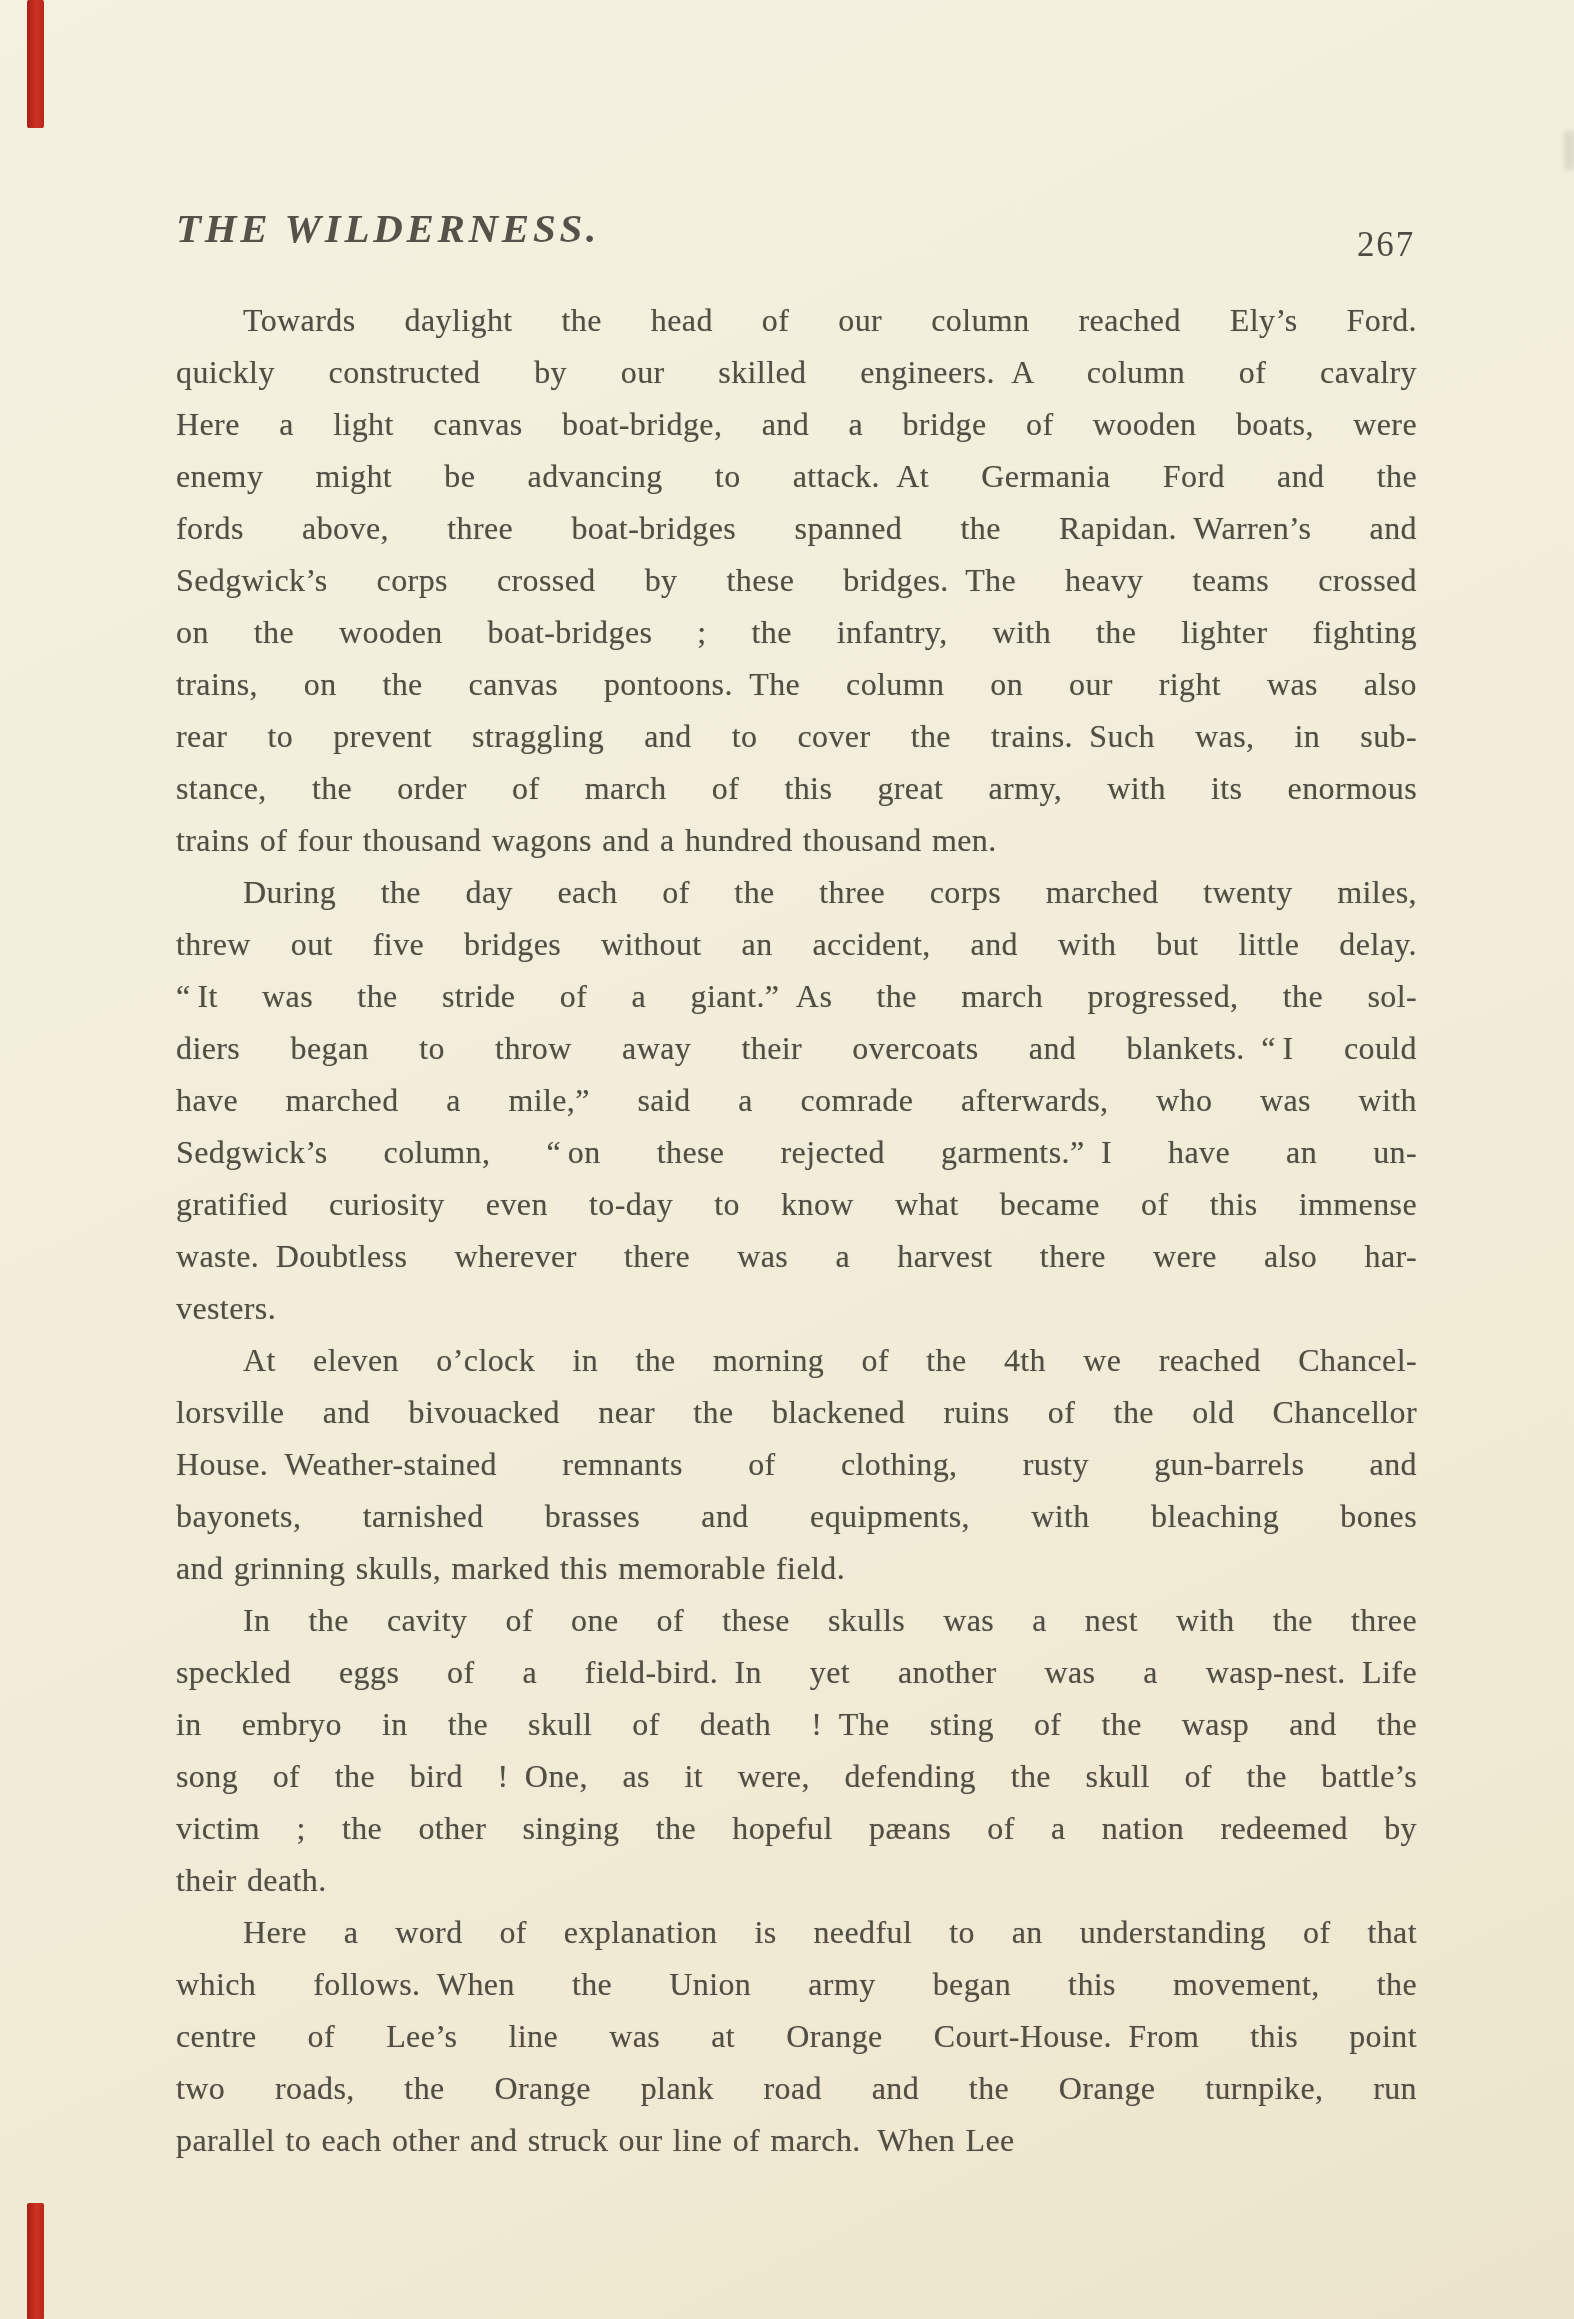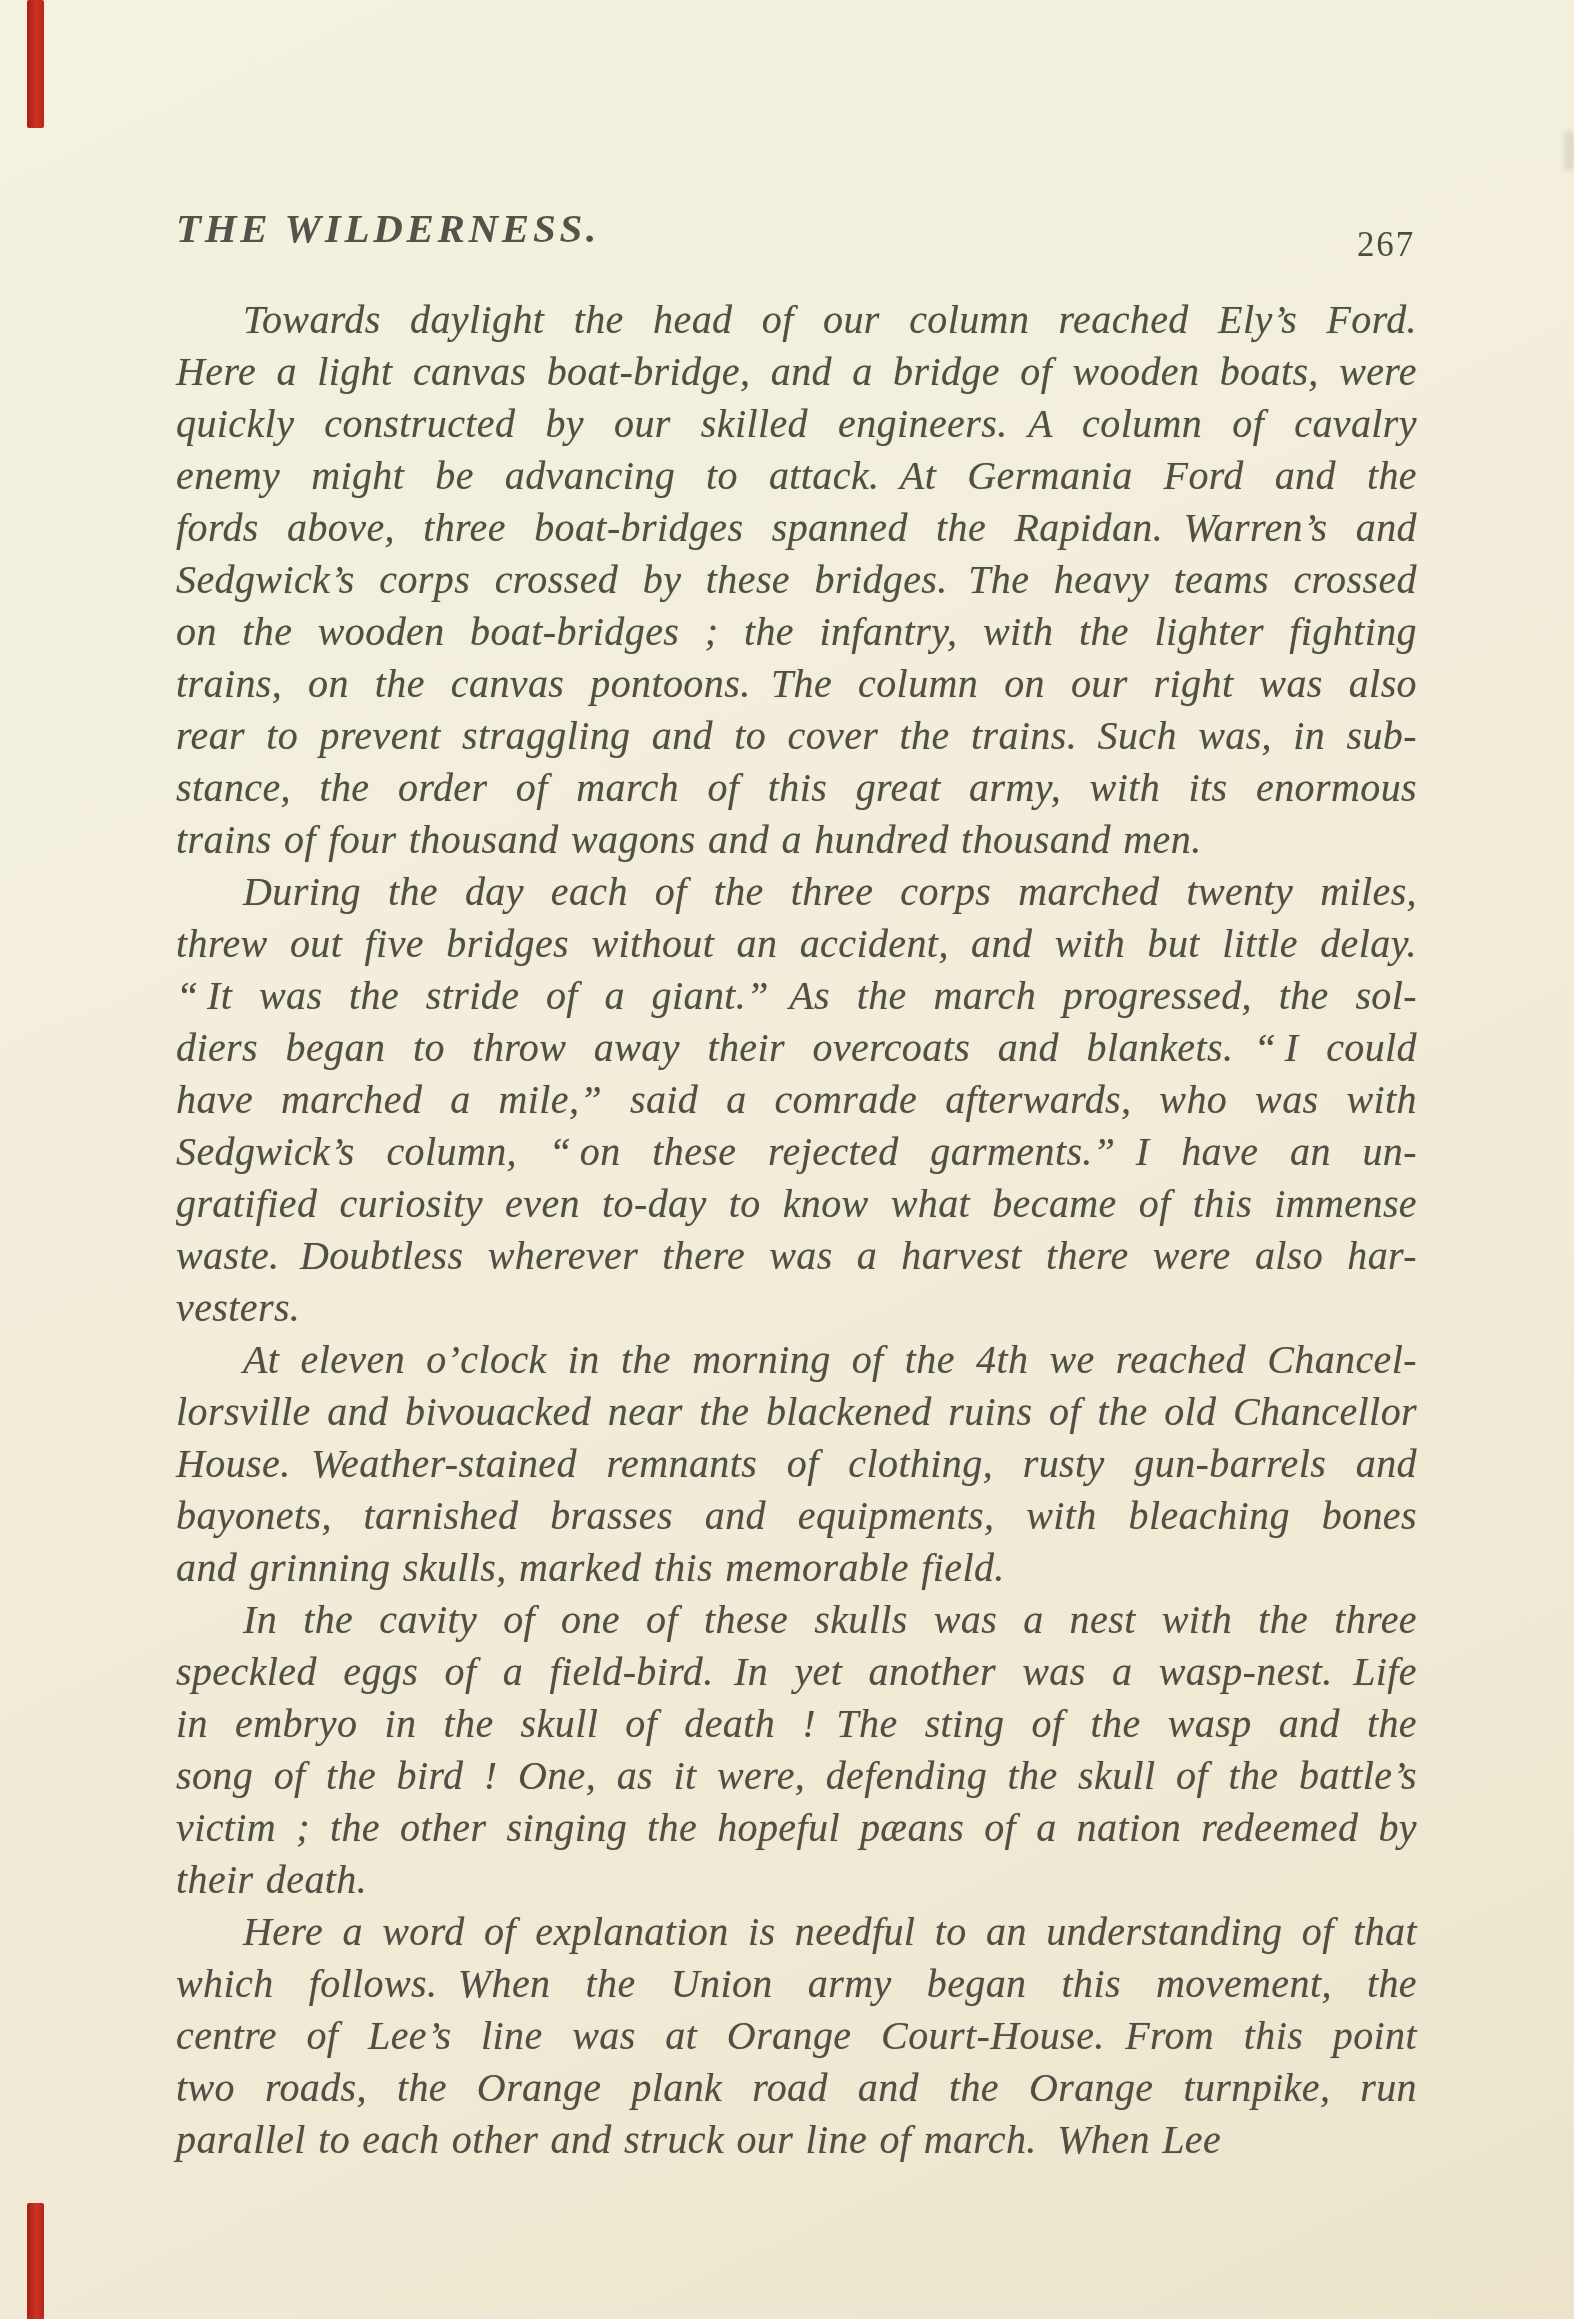--- a/index.html
+++ b/index.html
@@ -59,26 +59,25 @@
     font-size: 35px;
     letter-spacing: 1.9px;
     color: #4d4a42;
   }
 
   .page-text {
     position: absolute;
     left: 176px;
     top: 294px;
     width: 1241px;
-    font-size: 40px;
+    font-size: 32px;
     letter-spacing: 0.4px;
     word-spacing: 1.9px;
     color: #514e44;
     text-shadow: 0 0 0.9px rgba(81,78,68,0.45);
-    font-style: italic;
   }
   .paragraph { margin: 0; }
   .line {
     height: 52px;
     line-height: 52px;
     text-align: justify;
     text-align-last: justify;
     white-space: nowrap;
   }
   .line.first { text-indent: 67px; }
@@ -94,22 +93,22 @@
   <div class="edge-smudge"></div>
 
   <div class="running-head">
     <div class="title">THE WILDERNESS.</div>
     <div class="folio">267</div>
   </div>
 
   <div class="page-text">
       <div class="paragraph">
         <div class="line first">Towards daylight the head of our column reached Ely’s Ford.</div>
+        <div class="line">quickly constructed by our skilled engineers. A column of cavalry</div>
         <div class="line">Here a light canvas boat-bridge, and a bridge of wooden boats, were</div>
-        <div class="line">quickly constructed by our skilled engineers. A column of cavalry</div>
         <div class="line">enemy might be advancing to attack. At Germania Ford and the</div>
         <div class="line">fords above, three boat-bridges spanned the Rapidan. Warren’s and</div>
         <div class="line">Sedgwick’s corps crossed by these bridges. The heavy teams crossed</div>
         <div class="line">on the wooden boat-bridges ; the infantry, with the lighter fighting</div>
         <div class="line">trains, on the canvas pontoons. The column on our right was also</div>
         <div class="line">rear to prevent straggling and to cover the trains. Such was, in sub-</div>
         <div class="line">stance, the order of march of this great army, with its enormous</div>
         <div class="line last">trains of four thousand wagons and a hundred thousand men.</div>
       </div>
       <div class="paragraph">

